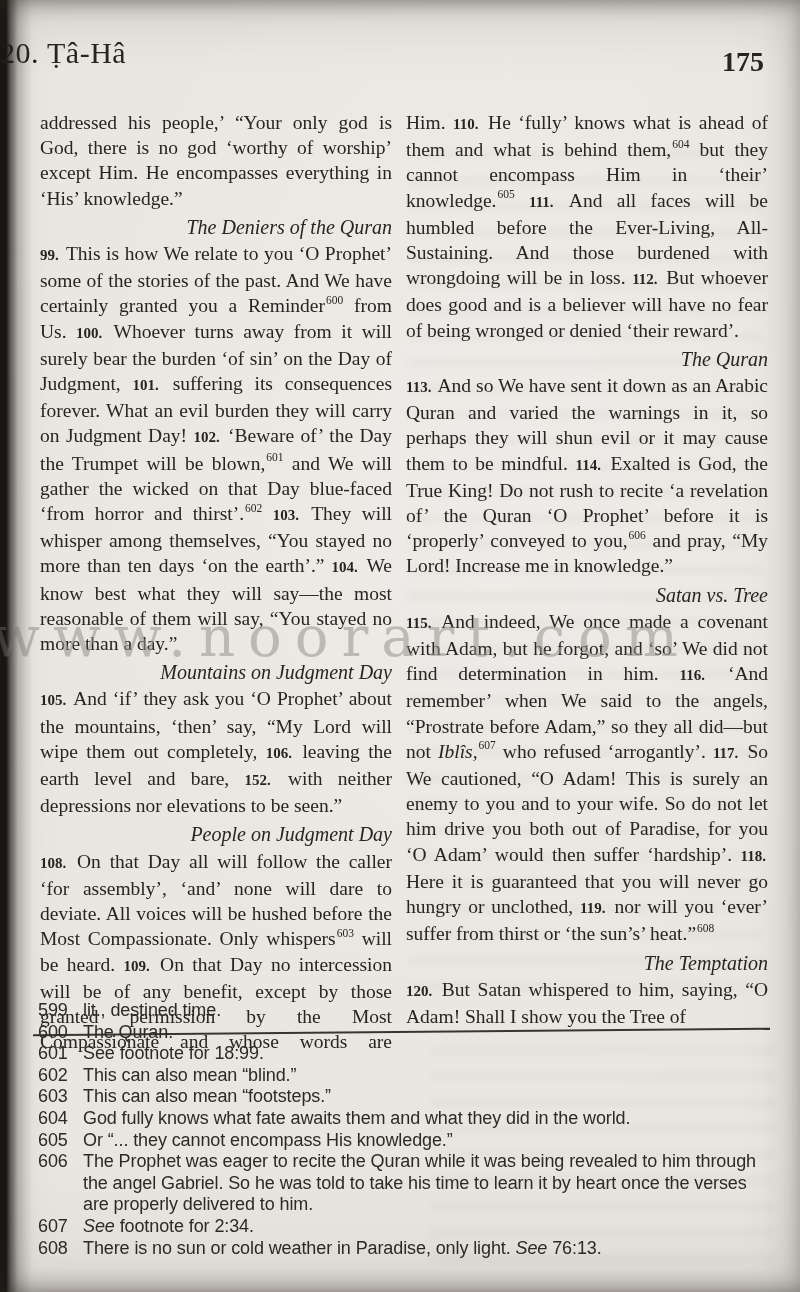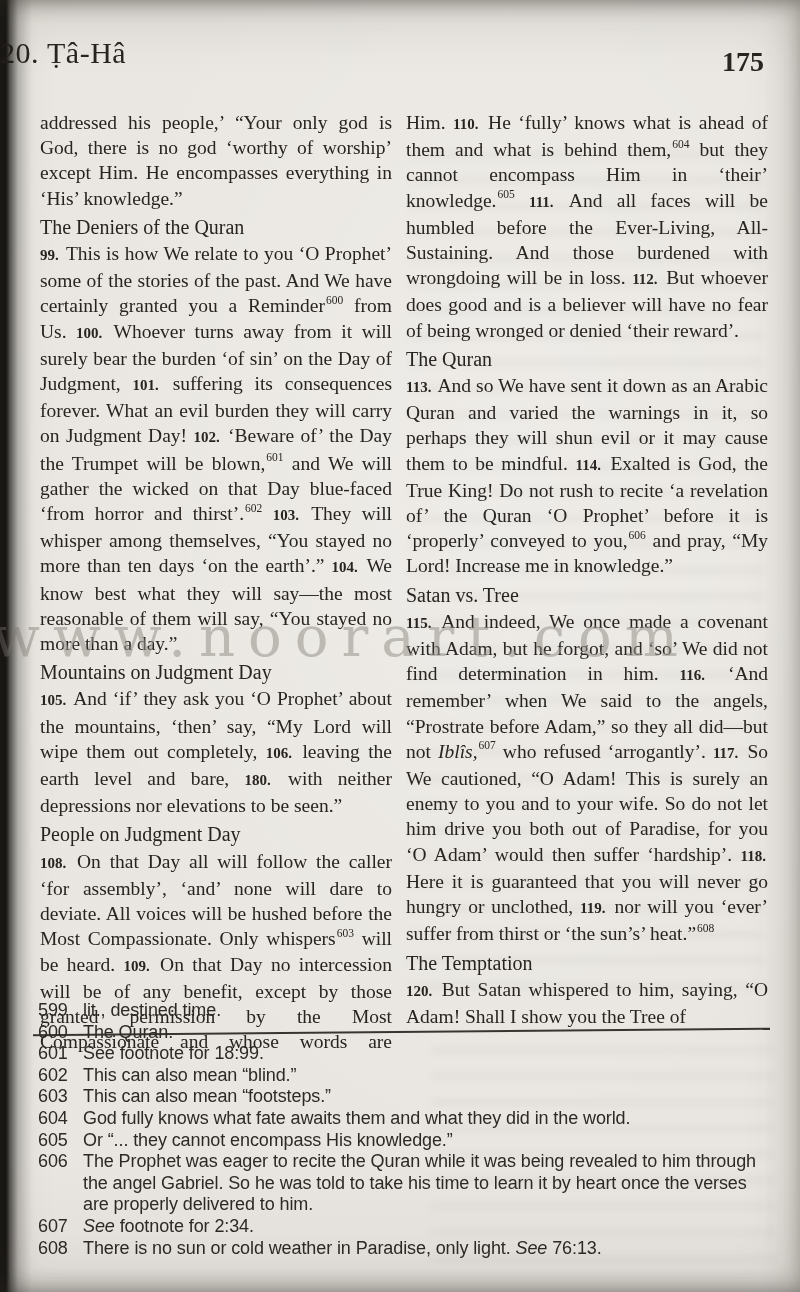--- a/index.html
+++ b/index.html
@@ -25,21 +25,21 @@
   .ghost.g2{top:1046px;left:430px;width:345px;height:225px;}
   .header-title{position:absolute;top:36px;left:0;width:800px;
     font-size:30px;letter-spacing:.5px;z-index:2;}
   .page-num{position:absolute;top:46px;right:36px;font-size:28px;z-index:2;font-weight:bold;}
   .columns{position:absolute;top:86px;left:40px;width:728px;height:944px;overflow:hidden;
     display:flex;gap:14px;align-items:flex-start;z-index:1;margin-top:24px;}
   .col{font-size:19.5px;line-height:25.2px;text-align:justify;color:#282421;}
   .col-left{width:352px;}
   .col-right{width:362px;}
   .col p{margin:0;-webkit-hyphens:auto;hyphens:auto;}
-  .heading{text-align:left;font-size:20px;margin:4px 0 1px;}
+  .heading{font-style:italic;text-align:right;font-size:20px;margin:4px 0 1px;}
   .verse{font-weight:700;font-size:15px;padding-right:2px;}
   sup.ref{font-size:11.5px;line-height:0;position:relative;top:-1px;vertical-align:super;margin-left:1px;}
   .rule{position:absolute;left:33px;top:1031px;width:737px;height:2.4px;background:#383430;
     transform:rotate(-0.5deg);z-index:2;}
   .footnotes{position:absolute;left:38px;top:1000px;width:738px;z-index:2;
     font-family:"Liberation Sans","DejaVu Sans",sans-serif;
     font-size:18px;line-height:21.6px;letter-spacing:-.1px;color:#2d2925;}
   .fn{display:flex;}
   .fn .num{flex:0 0 45px;}
   .fn .txt{flex:1;}
@@ -55,21 +55,21 @@
 
 <div class="header-title">20. Ṭâ-Hâ</div>
 <div class="page-num">175</div>
 
 <div class="columns">
   <div class="col col-left" id="col-left">
       <p><span>addressed his people,’ “Your only god is God, there is no god ‘worthy of worship’ except Him. He encompasses everything in ‘His’ knowledge.”</span></p>
       <div class="heading">The Deniers of the Quran</div>
       <p><b class="verse">99.</b><span> This is how We relate to you ‘O Prophet’ some of the stories of the past. And We have certainly granted you a Reminder</span><sup class="ref">600</sup><span> from Us. </span><b class="verse">100.</b><span> Whoever turns away from it will surely bear the burden ‘of sin’ on the Day of Judgment, </span><b class="verse">101.</b><span> suffering its consequences forever. What an evil burden they will carry on Judgment Day! </span><b class="verse">102.</b><span> ‘Beware of’ the Day the Trumpet will be blown,</span><sup class="ref">601</sup><span> and We will gather the wicked on that Day blue-faced ‘from horror and thirst’.</span><sup class="ref">602</sup><span> </span><b class="verse">103.</b><span> They will whisper among themselves, “You stayed no more than ten days ‘on the earth’.” </span><b class="verse">104.</b><span> We know best what they will say—the most reasonable of them will say, “You stayed no more than a day.”</span></p>
       <div class="heading">Mountains on Judgment Day</div>
-      <p><b class="verse">105.</b><span> And ‘if’ they ask you ‘O Prophet’ about the mountains, ‘then’ say, “My Lord will wipe them out completely, </span><b class="verse">106.</b><span> leaving the earth level and bare, </span><b class="verse">180.</b><span> with neither depressions nor elevations to be seen.”</span></p>
+      <p><b class="verse">105.</b><span> And ‘if’ they ask you ‘O Prophet’ about the mountains, ‘then’ say, “My Lord will wipe them out completely, </span><b class="verse">106.</b><span> leaving the earth level and bare, </span><b class="verse">152.</b><span> with neither depressions nor elevations to be seen.”</span></p>
       <div class="heading">People on Judgment Day</div>
       <p><b class="verse">108.</b><span> On that Day all will follow the caller ‘for assembly’, ‘and’ none will dare to deviate. All voices will be hushed before the Most Compassionate. Only whispers</span><sup class="ref">603</sup><span> will be heard. </span><b class="verse">109.</b><span> On that Day no intercession will be of any benefit, except by those granted permission by the Most Compassionate and whose words are agreeable to</span></p>
     </div>
   <div class="col col-right" id="col-right">
       <p><span>Him. </span><b class="verse">110.</b><span> He ‘fully’ knows what is ahead of them and what is behind them,</span><sup class="ref">604</sup><span> but they cannot encompass Him in ‘their’ knowledge.</span><sup class="ref">605</sup><span> </span><b class="verse">111.</b><span> And all faces will be humbled before the Ever-Living, All-Sustaining. And those burdened with wrongdoing will be in loss. </span><b class="verse">112.</b><span> But whoever does good and is a believer will have no fear of being wronged or denied ‘their reward’.</span></p>
       <div class="heading">The Quran</div>
       <p><b class="verse">113.</b><span> And so We have sent it down as an Arabic Quran and varied the warnings in it, so perhaps they will shun evil or it may cause them to be mindful. </span><b class="verse">114.</b><span> Exalted is God, the True King! Do not rush to recite ‘a revelation of’ the Quran ‘O Prophet’ before it is ‘properly’ conveyed to you,</span><sup class="ref">606</sup><span> and pray, “My Lord! Increase me in knowledge.”</span></p>
       <div class="heading">Satan vs. Tree</div>
       <p><b class="verse">115.</b><span> And indeed, We once made a covenant with Adam, but he forgot, and ‘so’ We did not find determination in him. </span><b class="verse">116.</b><span> ‘And remember’ when We said to the angels, “Prostrate before Adam,” so they all did—but not </span><i>Iblîs,</i><sup class="ref">607</sup><span> who refused ‘arrogantly’. </span><b class="verse">117.</b><span> So We cautioned, “O Adam! This is surely an enemy to you and to your wife. So do not let him drive you both out of Paradise, for you ‘O Adam’ would then suffer ‘hardship’. </span><b class="verse">118.</b><span> Here it is guaranteed that you will never go hungry or unclothed, </span><b class="verse">119.</b><span> nor will you ‘ever’ suffer from thirst or ‘the sun’s’ heat.”</span><sup class="ref">608</sup></p>
       <div class="heading">The Temptation</div>

